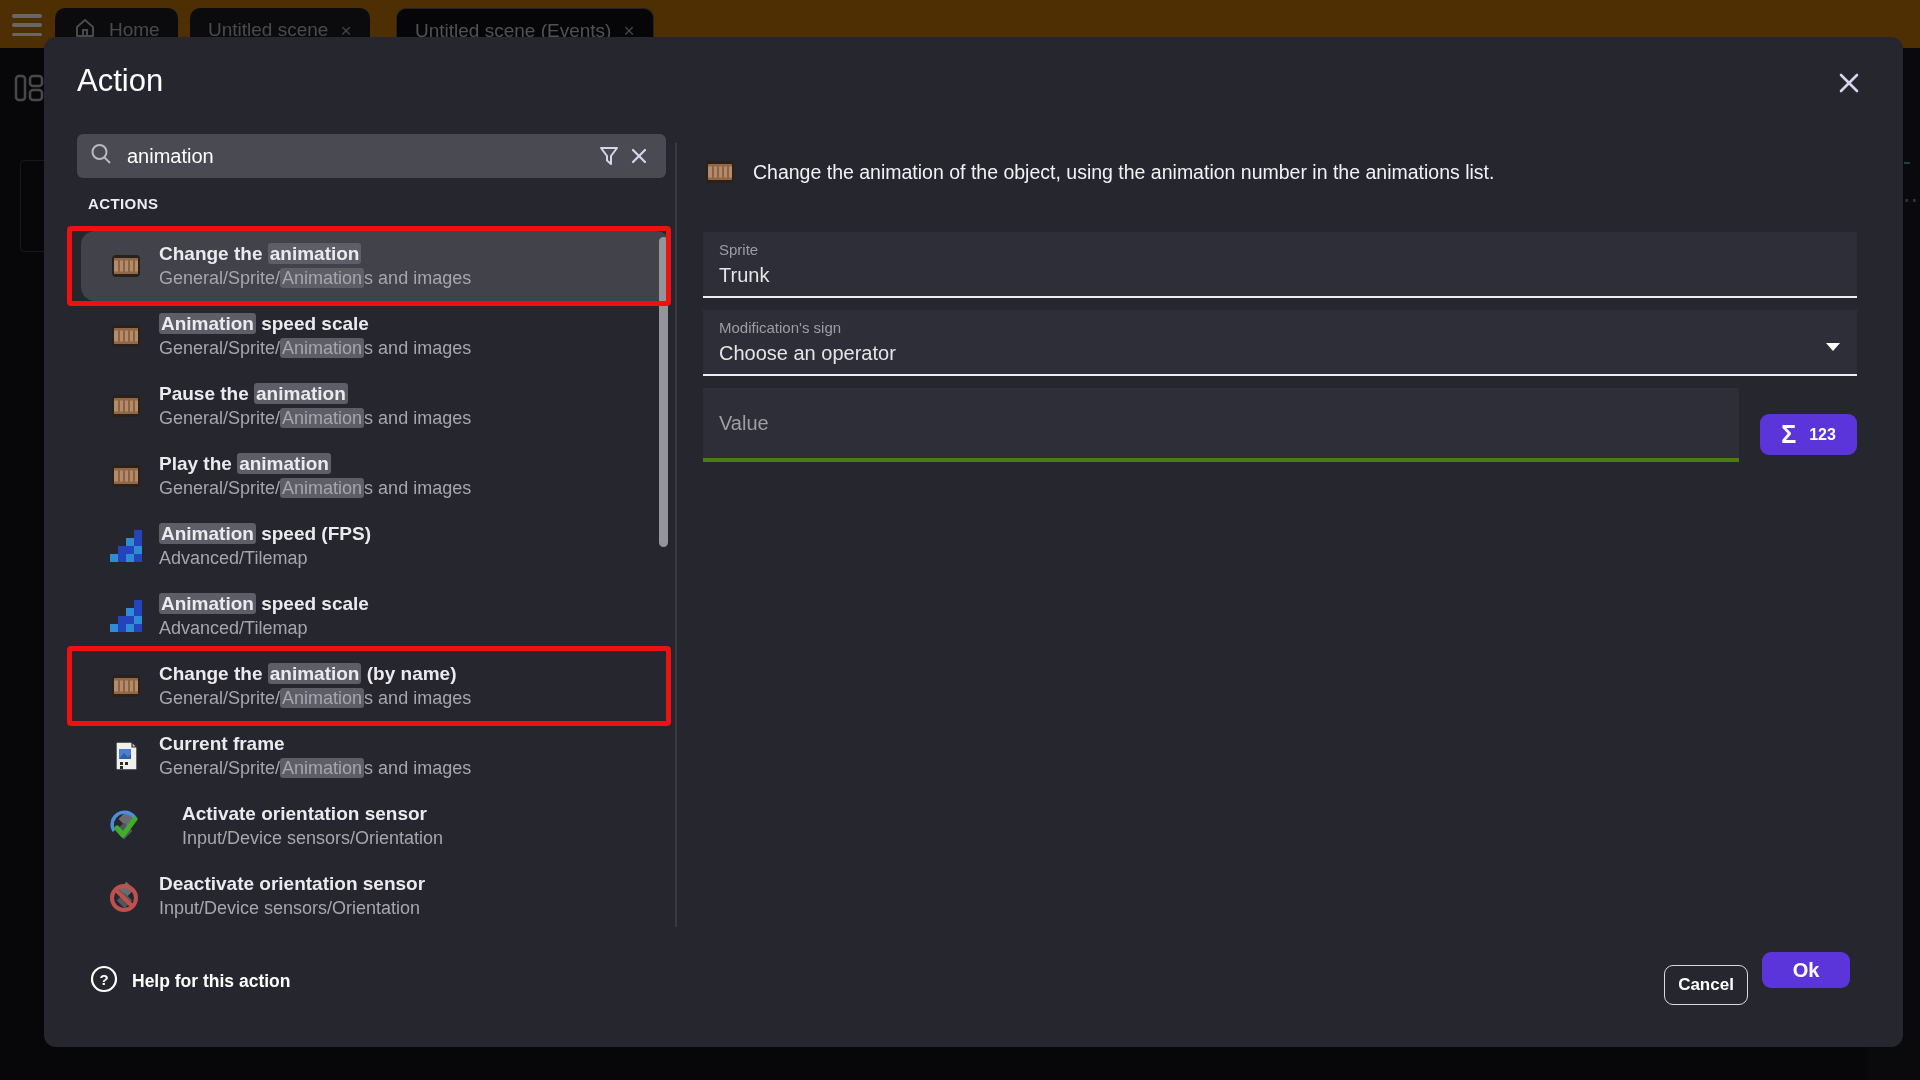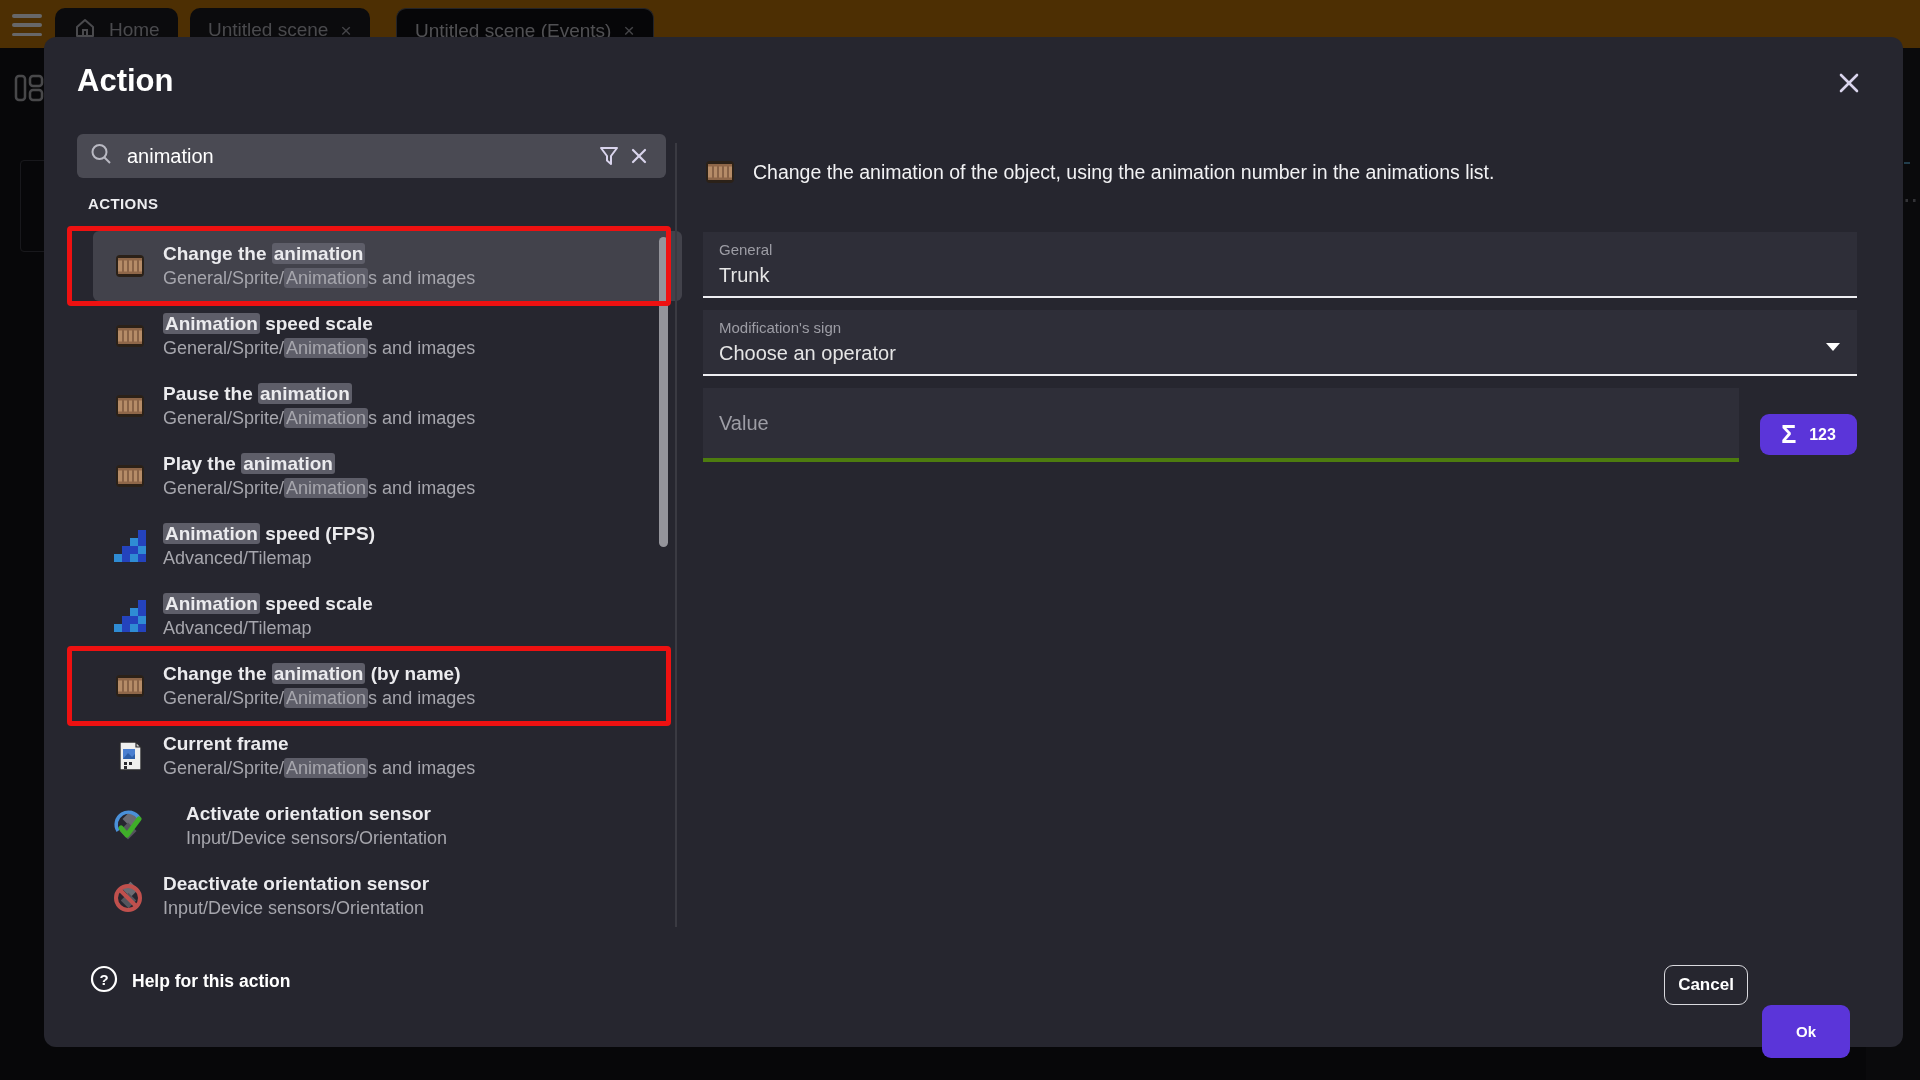--- a/index.html
+++ b/index.html
@@ -19,33 +19,33 @@
   .bg-search-icon { position:absolute; right:14px; top:58px; }
   .dash-corner { position:absolute; right:10px; top:106px; width:34px; height:58px; border-left:2px dashed #47809f; border-bottom:2px dashed #47809f; }
   .bg-dtext { position:absolute; right:2px; top:178px; color:#6c6c74; font-size:27px; }
   .left-icon-08 { position:absolute; left:14px; top:70px; }
   .left-ghost-rect { position:absolute; left:20px; top:160px; width:50px; height:92px; border:1px solid #34343b; border-radius:4px; }
 
   .dim { position:absolute; inset:0; background:rgba(0,0,0,0.52); z-index:2; }
 
   
   .dialog { position:absolute; left:44px; top:37px; width:1859px; height:1010px; background:#26262f; border-radius:12px; z-index:3; }
-  .dlg-title { position:absolute; left:33px; top:26px; font-size:31px; font-weight:bold; color:#ffffff;text-align:right; }
+  .dlg-title { position:absolute; left:33px; top:26px; font-size:31px; font-weight:normal; color:#ffffff;text-align:right; }
   .dlg-close { position:absolute; right:38px; top:30px; width:32px; height:32px; cursor:pointer; }
 
   
   .search-box { position:absolute; left:33px; top:97px; width:589px; height:44px; background:#4a4a53; border-radius:6px; display:flex; align-items:center; padding:0 12px; }
   .search-box input { flex:1; background:transparent; border:none; outline:none; color:#ffffff; font-size:20px; font-family:inherit; margin-left:14px; }
   .icon-btn { width:30px; height:30px; display:flex; align-items:center; justify-content:center; cursor:pointer; }
 
   .list-header { position:absolute; left:44px; top:158px; font-size:15px; font-weight:bold; color:#ededf0; letter-spacing:0.4px; }
 
   
   .action-list { position:absolute; left:33px; top:194px; width:589px; }
-  .action-item { position:absolute; left:16px; width:589px; height:70px; display:flex; align-items:center; gap:16px; padding-left:20px; border-radius:6px; cursor:pointer; }
+  .action-item { position:absolute; left:4px; width:589px; height:70px; display:flex; align-items:center; gap:16px; padding-left:28px; border-radius:14px; cursor:pointer; }
   .action-item.selected { background:#42424b; }
   .ai-icon { width:34px; height:34px; flex:0 0 34px; }
   .ai-text { display:flex; flex-direction:column; gap:3px; }
   .ai-title { font-size:19px; font-weight:600; color:#ebebee; line-height:1.15; }
   .ai-sub { font-size:18px; color:#a6a6ad; line-height:1.15; }
   .hl { background:#5e5e69; border-radius:3px; padding:0 2px; }
 
   .red-box { position:absolute; left:-10px; width:604px; height:80px; border:5px solid #ee1111; border-radius:4px; z-index:6; pointer-events:none; }
 
   .scroll-thumb { position:absolute; left:615px; top:200px; width:9px; height:310px; background:#94949b; border-radius:5px; cursor:pointer; }
@@ -62,21 +62,21 @@
   .value-field { position:absolute; left:659px; top:351px; width:1036px; height:74px; background:#2e2e38; border-bottom:4px solid #4d7c0f; display:flex; align-items:center; padding:0 16px; cursor:text; }
   .value-placeholder { font-size:20px; color:#9d9da5; }
   .sigma-btn { position:absolute; left:1716px; top:377px; width:97px; height:41px; background:#5b35d9; border-radius:9px; display:flex; align-items:center; justify-content:center; gap:13px; cursor:pointer; border:none; }
   .sigma-glyph { color:#ffffff; font-size:25px; font-weight:bold; }
   .sigma-label { color:#ffffff; font-size:16px; font-weight:bold; }
 
   
   .help-row { position:absolute; left:46px; top:928px; display:flex; align-items:center; gap:14px; cursor:pointer; }
   .help-label { font-size:17.5px; font-weight:bold; color:#ffffff; }
   .btn-cancel { position:absolute; left:1620px; top:928px; width:84px; height:40px; background:transparent; border:1.5px solid #d9d9de; border-radius:9px; color:#ffffff; font-size:17px; font-weight:bold; font-family:inherit; cursor:pointer; }
-  .btn-ok { position:absolute; left:1718px; top:968px; width:88px; height:53px; background:#5b35d9; border:none; border-radius:9px; color:#ffffff; font-size:15px; font-weight:bold; font-family:inherit; cursor:pointer; }
+  .btn-ok { position:absolute; left:1718px; top:915px; width:88px; height:36px; background:#5b35d9; border:none; border-radius:9px; color:#ffffff; font-size:20px; font-weight:bold; font-family:inherit; cursor:pointer; }
 </style>
 </head>
 <body>
 
 <div class="bg-app">
   <div class="topbar">
     <div class="hamburger">
         <span></span>
         <span></span>
         <span></span>
@@ -344,21 +344,21 @@
             <line x1="25" y1="9" x2="25" y2="25"></line>
           </g>
           <g stroke="#d8b family" stroke-width="0"></g>
           <rect x="5" y="9" width="24" height="2.5" fill="#8f6749"></rect>
           <rect x="5" y="22.5" width="24" height="2.5" fill="#8f6749"></rect>
         </svg></span>
     <span class="desc-text">Change the animation of the object, using the animation number in the animations list.</span>
   </div>
 
   <div class="field" style="top:195px;">
-    <div class="field-label">General</div>
+    <div class="field-label">Sprite</div>
     <div class="field-value">Trunk</div>
   </div>
 
   <div class="field" style="top:273px;">
     <div class="field-label">Modification's sign</div>
     <div class="field-value">Choose an operator</div>
     <span class="caret">
       <svg width="16" height="10" viewBox="0 0 16 10">
           <polygon points="1,1 15,1 8,9" fill="#ffffff"></polygon>
         </svg>

